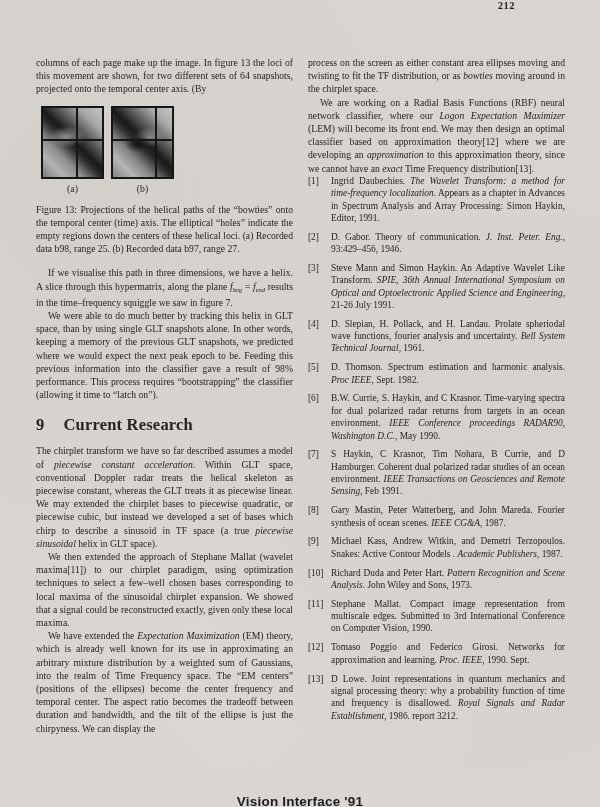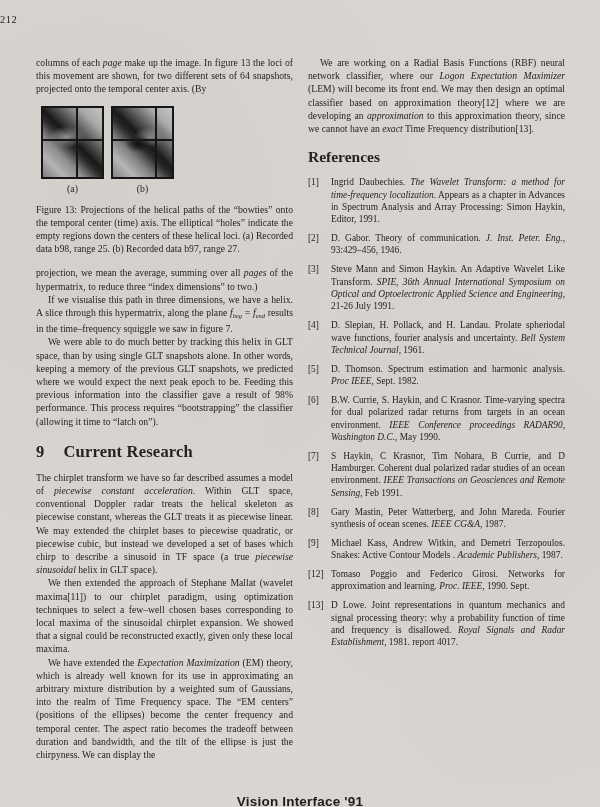--- a/index.html
+++ b/index.html
@@ -6,21 +6,21 @@
   .page{
     width:600px;height:807px;position:relative;overflow:hidden;
     background:#d8d5d0;
     background-image:
       radial-gradient(circle at 15% 25%, rgba(0,0,0,0.025), transparent 45%),
       radial-gradient(circle at 80% 60%, rgba(0,0,0,0.02), transparent 50%),
       radial-gradient(circle at 40% 85%, rgba(255,255,255,0.05), transparent 40%);
     font-family:"Liberation Serif", serif;
     color:#262420;
   }
-  .page-number{position:absolute;top:14px;left:0;width:515px;text-align:left;font-size:10.5px;letter-spacing:0.5px;}
+  .page-number{position:absolute;top:0;left:0;width:515px;text-align:right;font-size:10.5px;letter-spacing:0.5px;font-weight:bold;}
   .columns{position:absolute;top:56px;left:36px;display:flex;gap:15px;}
   .col{width:257px;}
   .para{margin:0;font-size:9.7px;line-height:13.2px;text-align:justify;}
   .para.indent{text-indent:12px;}
   .figure{margin:10px 0 11px;}
   .fig-images{display:flex;gap:7px;margin-left:5px;}
   .fig-item{text-align:center;}
   .fig-img{width:59px;height:69px;border:2px solid #161616;position:relative;display:block;}
   .img-a{
     background:
@@ -54,21 +54,21 @@
 </head>
 <body>
 
 <div class="page">
 
   <div class="page-number">212</div>
 
   <div class="columns">
 
     <div class="col">
-      <p class="para"><span>columns of each </span><span style="font-style: italic;">page</span><span> make up the image. In figure 13 the loci of this movement are shown, for two different sets of 64 snapshots, projected onto the temporal center axis. (By</span></p>
+      <p class="para"><span>columns of each </span><span style="">page</span><span> make up the image. In figure 13 the loci of this movement are shown, for two different sets of 64 snapshots, projected onto the temporal center axis. (By</span></p>
 
       <div class="figure">
         <div class="fig-images">
           <div class="fig-item">
             <span class="fig-img img-a">
               <span class="vline"></span>
               <span class="hline"></span>
             </span>
             <div class="fig-label">(a)</div>
           </div>
@@ -76,35 +76,34 @@
             <span class="fig-img img-b">
               <span class="vline"></span>
               <span class="hline"></span>
             </span>
             <div class="fig-label">(b)</div>
           </div>
         </div>
         <p class="caption"><span>Figure 13: Projections of the helical paths of the “bowties” onto the temporal center (time) axis. The elliptical “holes” indicate the empty regions down the centers of these helical loci. (a) Recorded data b98, range 25. (b) Recorded data b97, range 27.</span></p>
       </div>
 
-      <p class="para"><span>projection, we mean the average, summing over all </span><span style="font-style: italic;">pages</span><span> of the hypermatrix, to reduce three “index dimensions” to two.)</span></p>
       <p class="para indent"><span>If we visualise this path in three dimensions, we have a helix. A slice through this hypermatrix, along the plane </span><span style="font-style: italic;">f</span><sub style="font-style: italic;">beg</sub><span> = </span><span style="font-style: italic;">f</span><sub style="font-style: italic;">end</sub><span> results in the time–frequency squiggle we saw in figure 7.</span></p>
       <p class="para indent"><span>We were able to do much better by tracking this helix in GLT space, than by using single GLT snapshots alone. In other words, keeping a memory of the previous GLT snapshots, we predicted where we would expect the next peak epoch to be. Feeding this previous information into the classifier gave a result of 98% performance. This process requires “bootstrapping” the classifier (allowing it time to “latch on”).</span></p>
 
       <h2 class="section-heading"><span class="sec-num">9</span><span>Current Research</span></h2>
 
       <p class="para"><span>The chirplet transform we have so far described assumes a model of </span><span style="font-style: italic;">piecewise constant acceleration</span><span>. Within GLT space, conventional Doppler radar treats the helical skeleton as piecewise constant, whereas the GLT treats it as piecewise linear. We may extended the chirplet bases to piecewise quadratic, or piecewise cubic, but instead we developed a set of bases which chirp to describe a sinusoid in TF space (a true </span><span style="font-style: italic;">piecewise sinusoidal</span><span> helix in GLT space).</span></p>
       <p class="para indent"><span>We then extended the approach of Stephane Mallat (wavelet maxima[11]) to our chirplet paradigm, using optimization techniques to select a few–well chosen bases corresponding to local maxima of the sinusoidal chirplet expansion. We showed that a signal could be reconstructed exactly, given only these local maxima.</span></p>
       <p class="para indent"><span>We have extended the </span><span style="font-style: italic;">Expectation Maximization</span><span> (EM) theory, which is already well known for its use in approximating an arbitrary mixture distribution by a weighted sum of Gaussians, into the realm of Time Frequency space. The “EM centers” (positions of the ellipses) become the center frequency and temporal center. The aspect ratio becomes the tradeoff between duration and bandwidth, and the tilt of the ellipse is just the chirpyness. We can display the</span></p>
     </div>
 
     <div class="col">
+      <p class="para"><span>process on the screen as either constant area ellipses moving and twisting to fit the TF distribution, or as </span><span style="font-style: italic;">bowties</span><span> moving around in the chirplet space.</span></p>
       <p class="para indent"><span>We are working on a Radial Basis Functions (RBF) neural network classifier, where our </span><span style="font-style: italic;">Logon Expectation Maximizer</span><span> (LEM) will become its front end. We may then design an optimal classifier based on approximation theory[12] where we are developing an </span><span style="font-style: italic;">approximation</span><span> to this approximation theory, since we cannot have an </span><span style="font-style: italic;">exact</span><span> Time Frequency distribution[13].</span></p>
 
-      <h2 class="refs-title">References</h2>
 
       <div>
           <div class="ref-item">
             <span class="ref-num">[1]</span>
             <span class="ref-text"><span>Ingrid Daubechies. </span><span style="font-style: italic;">The Wavelet Transform: a method for time-frequency localization</span><span>. Appears as a chapter in Advances in Spectrum Analysis and Array Processing: Simon Haykin, Editor, 1991.</span></span>
           </div>
           <div class="ref-item">
             <span class="ref-num">[2]</span>
             <span class="ref-text"><span>D. Gabor. Theory of communication. </span><span style="font-style: italic;">J. Inst. Peter. Eng.</span><span>, 93:429–456, 1946.</span></span>
           </div>
@@ -130,26 +129,34 @@
           </div>
           <div class="ref-item">
             <span class="ref-num">[8]</span>
             <span class="ref-text"><span>Gary Mastin, Peter Watterberg, and John Mareda. Fourier synthesis of ocean scenes. </span><span style="font-style: italic;">IEEE CG&amp;A</span><span>, 1987.</span></span>
           </div>
           <div class="ref-item">
             <span class="ref-num">[9]</span>
             <span class="ref-text"><span>Michael Kass, Andrew Witkin, and Demetri Terzopoulos. Snakes: Active Contour Models . </span><span style="font-style: italic;">Academic Publishers</span><span>, 1987.</span></span>
           </div>
           <div class="ref-item">
+            <span class="ref-num">[10]</span>
+            <span class="ref-text"><span>Richard Duda and Peter Hart. </span><span style="font-style: italic;">Pattern Recognition and Scene Analysis</span><span>. John Wiley and Sons, 1973.</span></span>
+          </div>
+          <div class="ref-item">
+            <span class="ref-num">[11]</span>
+            <span class="ref-text"><span>Stephane Mallat. Compact image representation from multiscale edges. Submitted to 3rd International Conference on Computer Vision, 1990.</span></span>
+          </div>
+          <div class="ref-item">
             <span class="ref-num">[12]</span>
             <span class="ref-text"><span>Tomaso Poggio and Federico Girosi. Networks for approximation and learning. </span><span style="font-style: italic;">Proc. IEEE</span><span>, 1990. Sept.</span></span>
           </div>
           <div class="ref-item">
             <span class="ref-num">[13]</span>
-            <span class="ref-text"><span>D Lowe. Joint representations in quantum mechanics and signal processing theory: why a probability function of time and frequency is disallowed. </span><span style="font-style: italic;">Royal Signals and Radar Establishment</span><span>, 1981. report 4017.</span></span>
+            <span class="ref-text"><span>D Lowe. Joint representations in quantum mechanics and signal processing theory: why a probability function of time and frequency is disallowed. </span><span style="font-style: italic;">Royal Signals and Radar Establishment</span><span>, 1986. report 3212.</span></span>
           </div>
         </div>
     </div>
 
   </div>
 
   <div class="footer">Vision Interface '91</div>
 
 </div>
 

